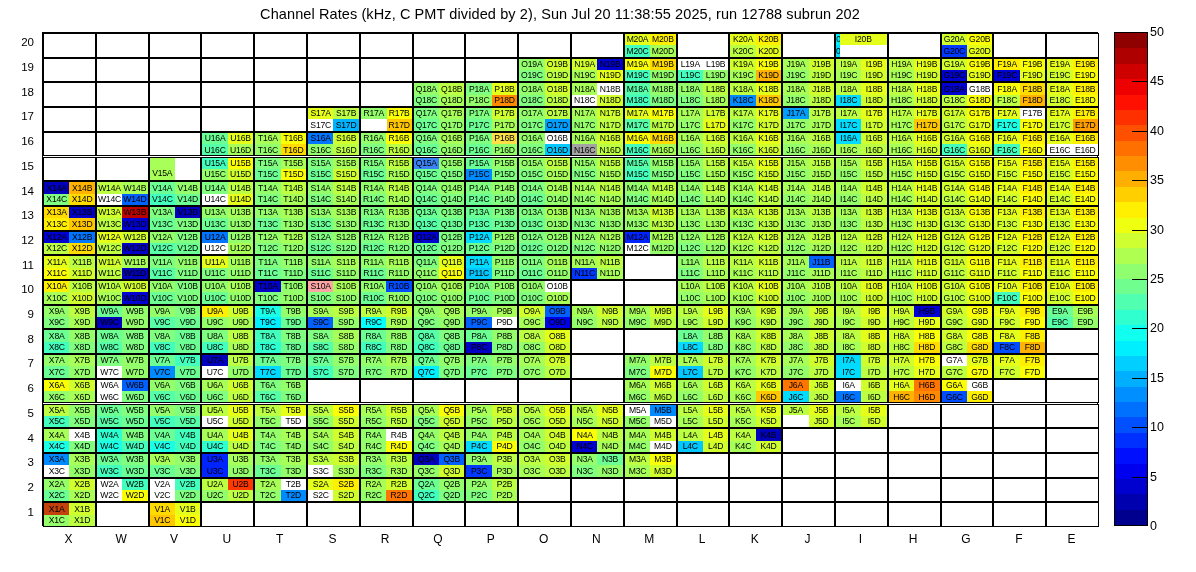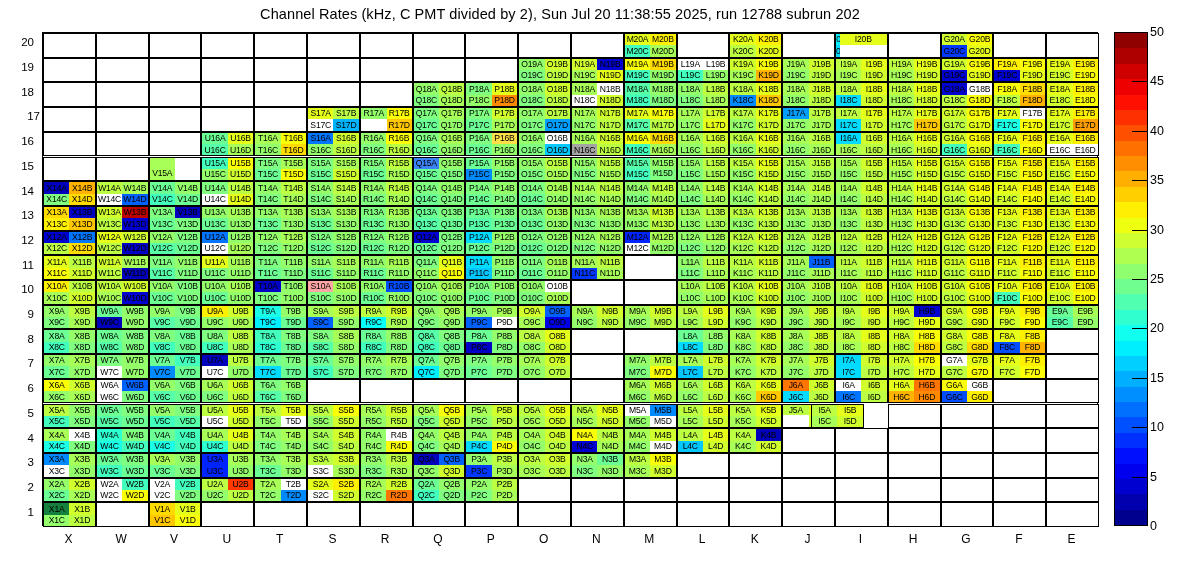--- a/index.html
+++ b/index.html
@@ -43,21 +43,21 @@
 <body>
 
 <div id="root">
 
   <div id="title">Channel Rates (kHz, C PMT divided by 2), Sun Jul 20 11:38:55 2025, run 12788 subrun 202</div>
 
   <div id="plot">
     <div id="cells">
         <div class="cell" style="left: 0px; top: 469.3px; width: 52.8px; height: 24.7px;">
           <div class="quads">
-            <div class="q" style="background: #15803d;">X1A</div>
+            <div class="q" style="background: #c2410c;">X1A</div>
             <div class="q" style="background: rgb(209, 255, 46);">X1B</div>
             <div class="q" style="background: rgb(148, 255, 107);">X1C</div>
             <div class="q" style="background: rgb(189, 255, 66);">X1D</div>
           </div>
         </div>
         <div class="cell" style="left: 0px; top: 444.6px; width: 52.8px; height: 24.7px;">
           <div class="quads">
             <div class="q" style="background: rgb(148, 255, 107);">X2A</div>
             <div class="q" style="background: rgb(209, 255, 46);">X2B</div>
             <div class="q" style="background: rgb(107, 255, 148);">X2C</div>
@@ -1484,21 +1484,21 @@
             <div class="q" style="background: rgb(189, 255, 66);">M14B</div>
             <div class="q" style="background: rgb(128, 255, 128);">M14C</div>
             <div class="q" style="background: rgb(168, 255, 87);">M14D</div>
           </div>
         </div>
         <div class="cell" style="left: 580.8px; top: 123.5px; width: 52.8px; height: 24.7px;">
           <div class="quads">
             <div class="q" style="background: rgb(87, 255, 168);">M15A</div>
             <div class="q" style="background: rgb(148, 255, 107);">M15B</div>
             <div class="q" style="background: rgb(66, 255, 189);">M15C</div>
-            <div class="q" style="background: rgb(128, 255, 128); font-family: Liberation Mono, monospace;">M15D</div>
+            <div class="q" style="background: rgb(128, 255, 128);">M15D</div>
           </div>
         </div>
         <div class="cell" style="left: 580.8px; top: 98.8px; width: 52.8px; height: 24.7px;">
           <div class="quads">
             <div class="q" style="background: rgb(250, 255, 5);">M16A</div>
             <div class="q" style="background: rgb(255, 219, 0);">M16B</div>
             <div class="q" style="background: rgb(66, 255, 189);">M16C</div>
             <div class="q" style="background: rgb(168, 255, 87);">M16D</div>
           </div>
         </div>
@@ -1927,21 +1927,21 @@
             <div class="q" style="background: rgb(209, 255, 46);">J19B</div>
             <div class="q" style="background: rgb(148, 255, 107);">J19C</div>
             <div class="q" style="background: rgb(189, 255, 66);">J19D</div>
           </div>
         </div>
         <div class="cell" style="left: 739.2px; top: 0px; width: 52.8px; height: 24.7px;"></div>
         <div class="cell" style="left: 792px; top: 469.3px; width: 52.8px; height: 24.7px;"></div>
         <div class="cell" style="left: 792px; top: 444.6px; width: 52.8px; height: 24.7px;"></div>
         <div class="cell" style="left: 792px; top: 419.9px; width: 52.8px; height: 24.7px;"></div>
         <div class="cell" style="left: 792px; top: 395.2px; width: 52.8px; height: 24.7px;"></div>
-        <div class="cell" style="left: 768px; top: 370.5px; width: 52.8px; height: 24.7px; text-align: center;">
+        <div class="cell" style="left: 792px; top: 370.5px; width: 52.8px; height: 24.7px; text-align: center;">
           <div class="quads">
             <div class="q" style="background: rgb(189, 255, 66);">I5A</div>
             <div class="q" style="background: rgb(229, 255, 26);">I5B</div>
             <div class="q" style="background: rgb(168, 255, 87);">I5C</div>
             <div class="q" style="background: rgb(209, 255, 46);">I5D</div>
           </div>
         </div>
         <div class="cell" style="left: 792px; top: 345.8px; width: 52.8px; height: 24.7px;">
           <div class="quads">
             <div class="q" style="background: rgb(255, 255, 255);">I6A</div>
@@ -2526,21 +2526,21 @@
       <div class="ylab" style="top: 357.45px;">7</div>
       <div class="ylab" style="top: 332.75px;">8</div>
       <div class="ylab" style="top: 308.05px;">9</div>
       <div class="ylab" style="top: 283.35px;">10</div>
       <div class="ylab" style="top: 258.65px;">11</div>
       <div class="ylab" style="top: 233.95px;">12</div>
       <div class="ylab" style="top: 209.25px;">13</div>
       <div class="ylab" style="top: 184.55px;">14</div>
       <div class="ylab" style="top: 159.85px;">15</div>
       <div class="ylab" style="top: 135.15px;">16</div>
-      <div class="ylab" style="top: 110.45px; margin-left: 6px;">17</div>
+      <div class="ylab" style="top: 110.45px;">17</div>
       <div class="ylab" style="top: 85.75px;">18</div>
       <div class="ylab" style="top: 61.05px;">19</div>
       <div class="ylab" style="top: 36.35px;">20</div>
     </div>
   <div id="xaxis">
       <div class="xlab" style="left: 41.4px;">X</div>
       <div class="xlab" style="left: 94.2px;">W</div>
       <div class="xlab" style="left: 147px;">V</div>
       <div class="xlab" style="left: 199.8px;">U</div>
       <div class="xlab" style="left: 252.6px;">T</div>

